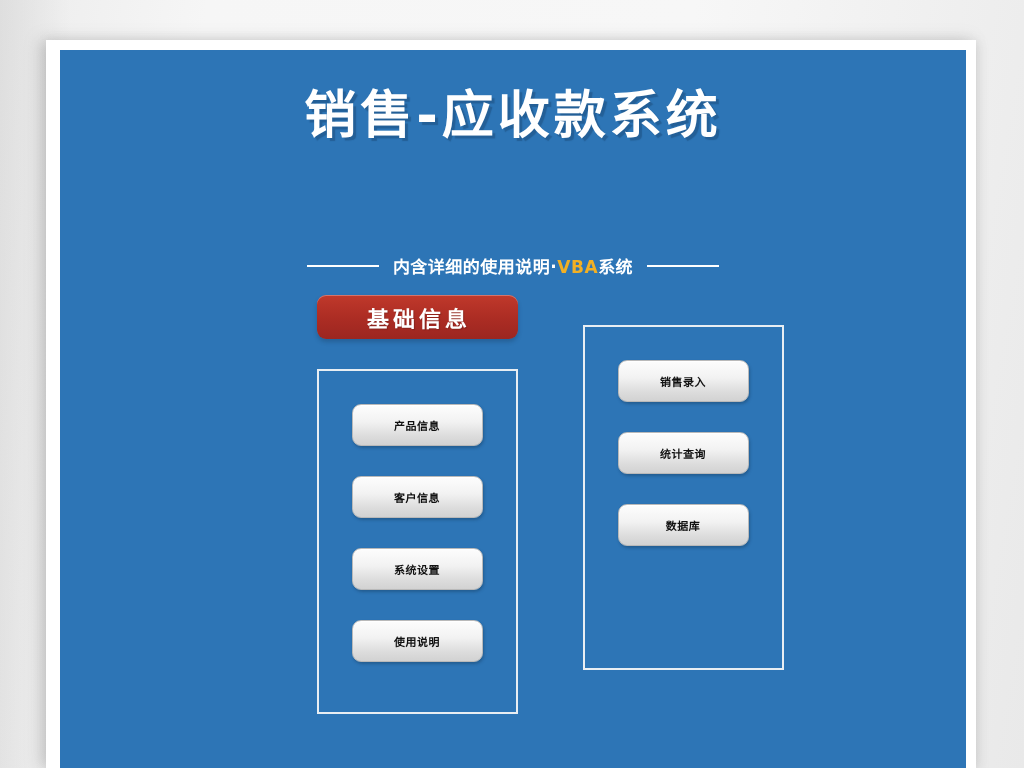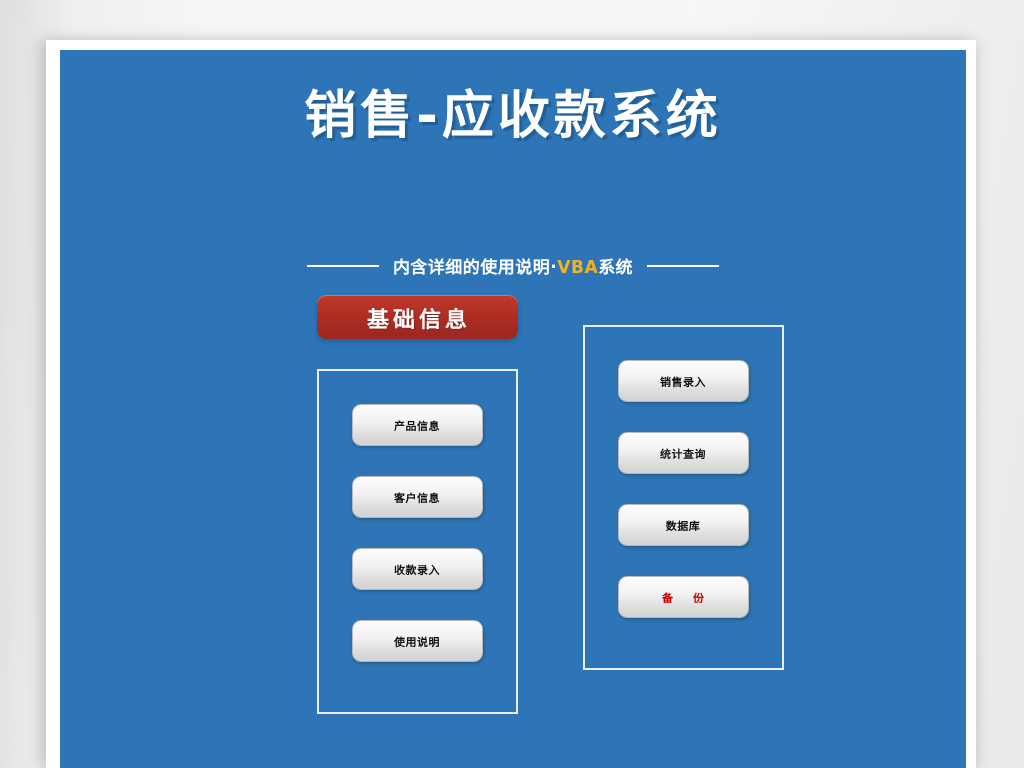--- a/index.html
+++ b/index.html
@@ -195,29 +195,28 @@
     <span class="sub-rule"></span>
   </div>
 
   <div class="columns">
 
     <div class="column">
       <div class="cat-btn cat-red">基础信息</div>
       <div class="group-box">
         <div class="item-btn">产品信息</div>
         <div class="item-btn">客户信息</div>
-        <div class="item-btn">收款录入</div>
+        <div class="item-btn">系统设置</div>
         <div class="item-btn">使用说明</div>
       </div>
     </div>
 
     <div class="column">
       <div class="group-box">
         <div class="item-btn">销售录入</div>
         <div class="item-btn">统计查询</div>
         <div class="item-btn">数据库</div>
-        <div class="item-btn accent-red">备 份</div>
       </div>
     </div>
 
 
   </div>
 </div>
 
 </body></html>

